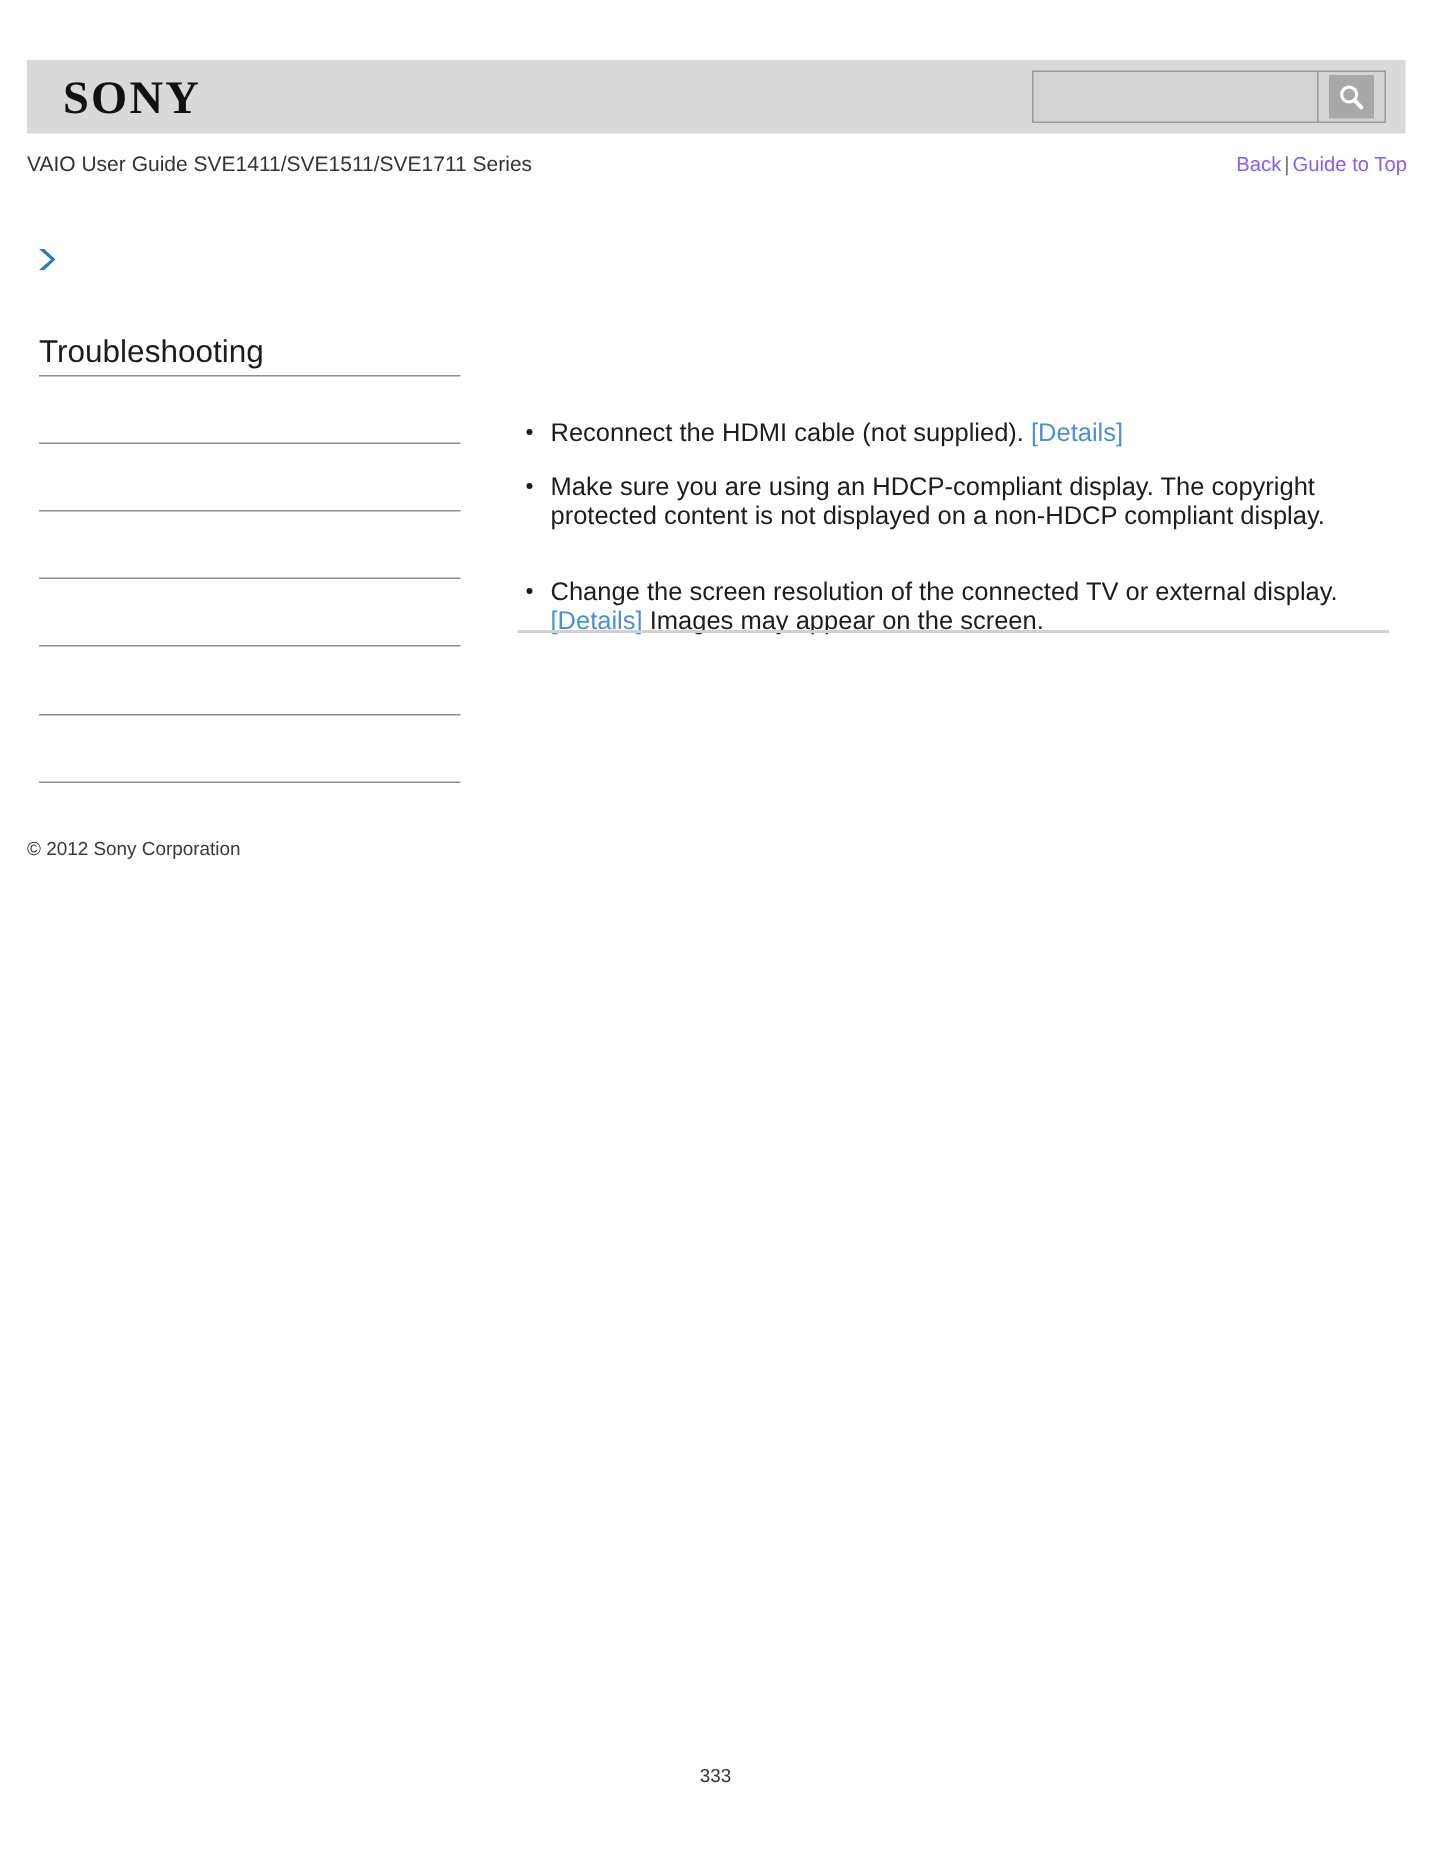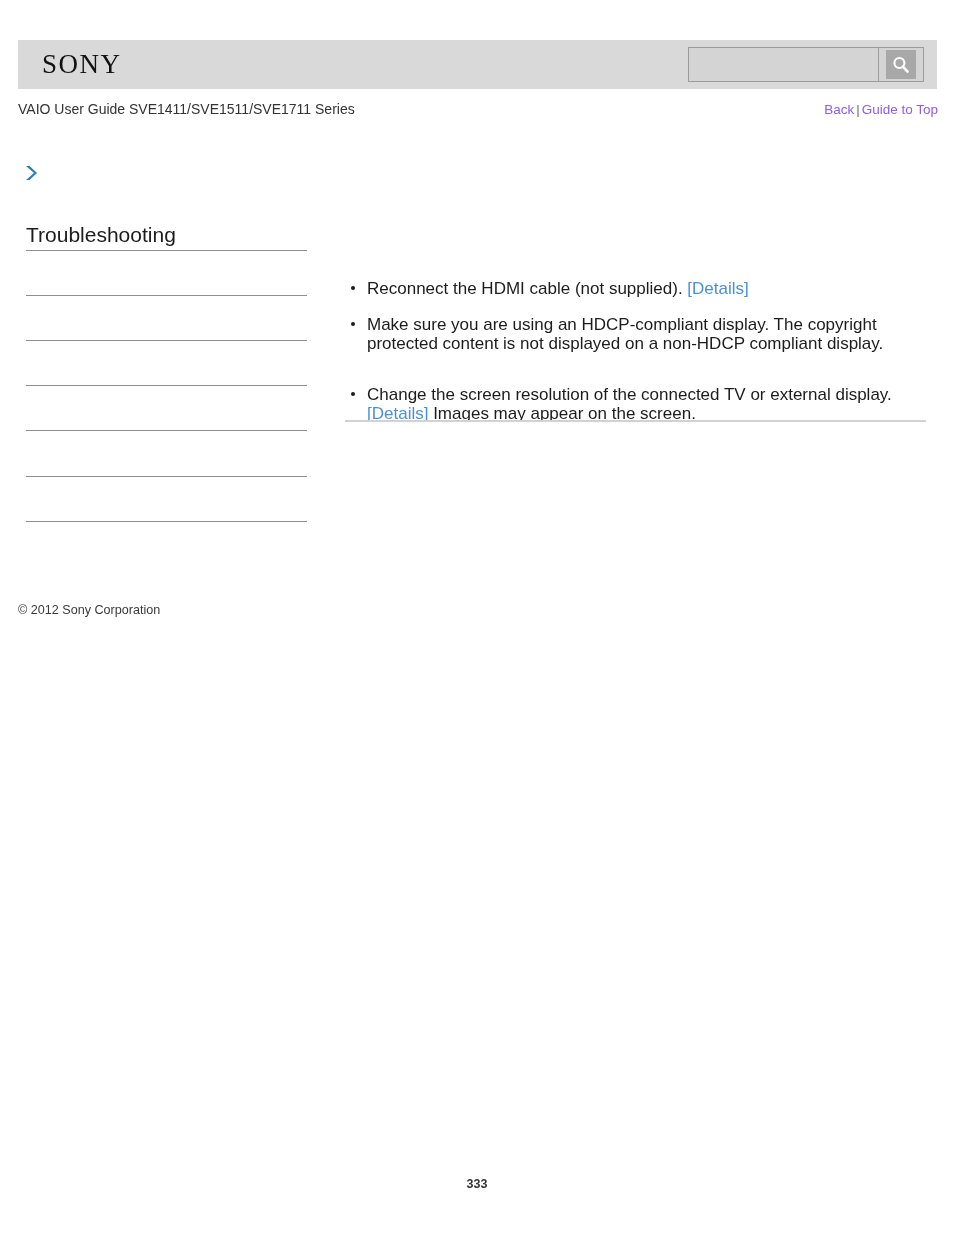--- a/index.html
+++ b/index.html
@@ -33,22 +33,22 @@
     width: 919px;
     height: 49px;
     background: #d9d9d9;
   }
 
   .sony-logo {
     position: absolute;
     left: 24px;
     top: 9px;
     font-family: "Liberation Serif", serif;
-    font-weight: normal;
-    font-size: 27px;
+    font-weight: bold;
+    font-size: 31px;
     letter-spacing: 1.5px;
     color: #111111;
     line-height: 31px;
     white-space: nowrap;
   }
 
   .search-wrap {
     position: absolute;
     right: 13px;
     top: 7px;
@@ -206,31 +206,29 @@
   }
 
   
   .copyright {
     position: absolute;
     left: 18px;
     top: 559px;
     font-size: 12.6px;
     color: #3a3a3a;
     white-space: nowrap;
-    margin-top: 44px;
   }
   .page-number {
     position: absolute;
     left: 0;
     top: 1177px;
     width: 954px;
     text-align: center;
     font-size: 12.5px;
     color: #333333;
-    font-weight: bold;
   }
 </style>
 </head>
 <body>
 
 <div class="page">
 
   <div class="header-band">
     <div class="sony-logo">SONY</div>
 

